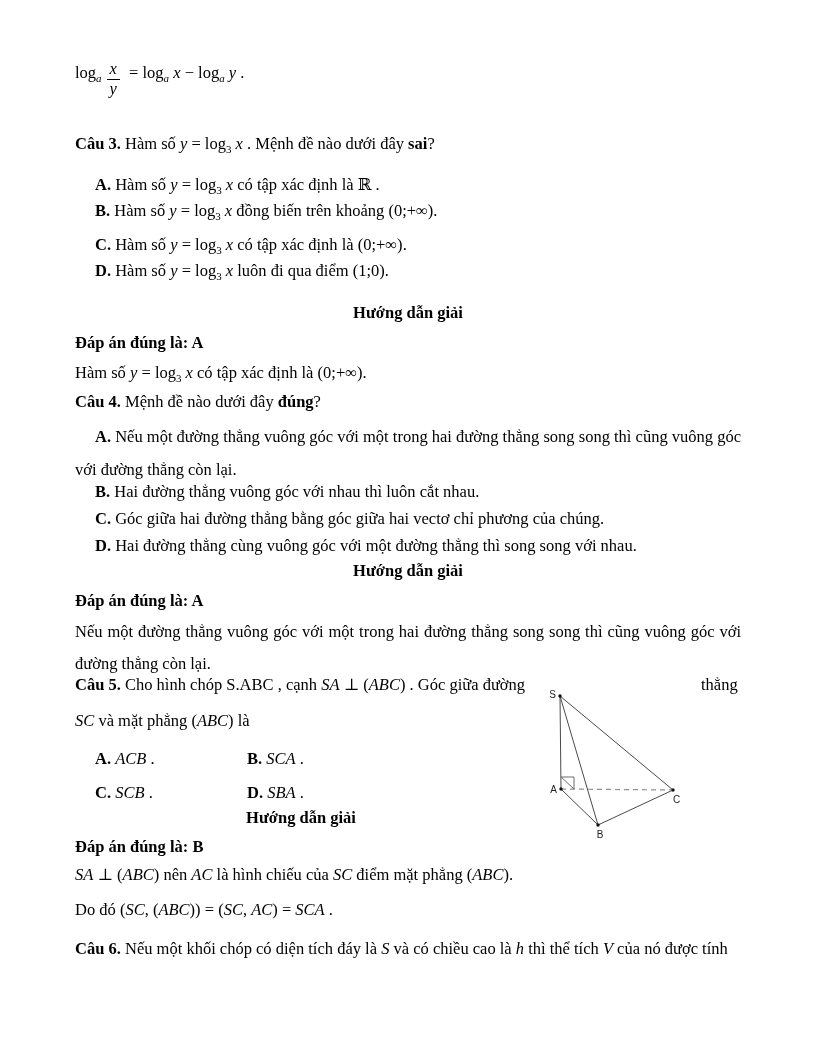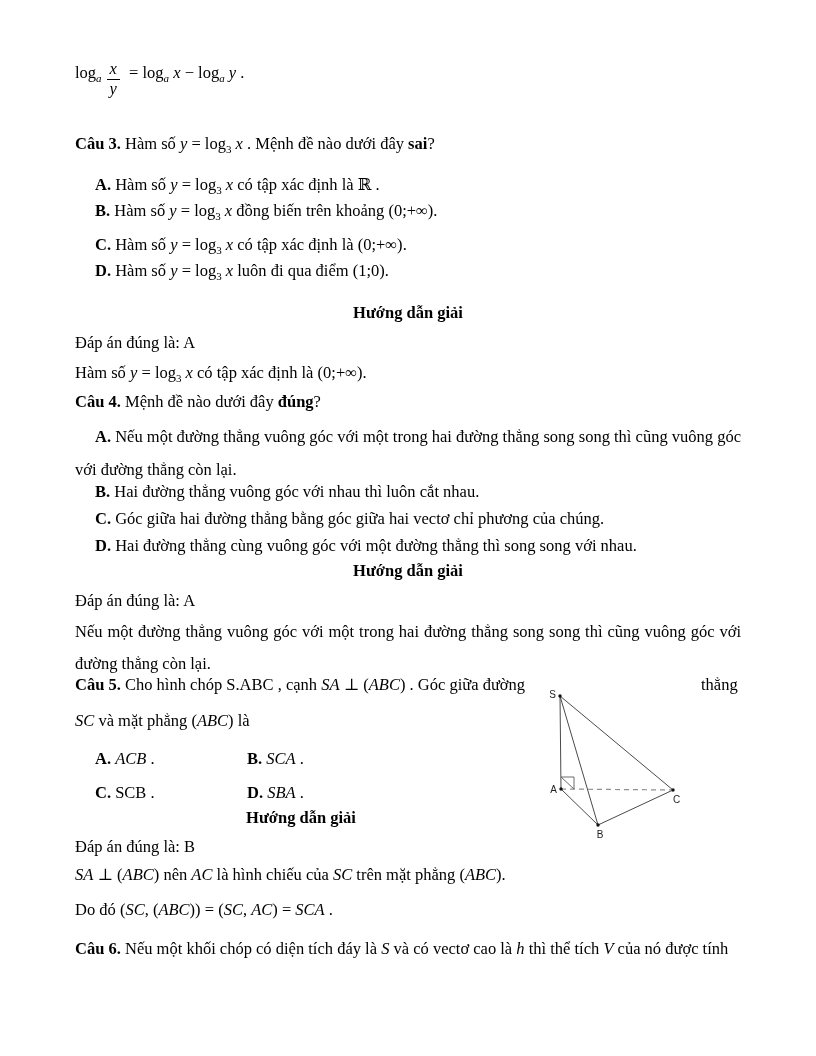--- a/index.html
+++ b/index.html
@@ -7,21 +7,21 @@
     position:relative;width:816px;height:1056px;margin:0 auto;background:#ffffff;
     font-family:"Liberation Serif","DejaVu Serif",serif;font-size:16.5px;color:#000;
     overflow:hidden;
   }
   .line{position:absolute;left:75px;white-space:nowrap;line-height:22px;}
   .indent{left:95px;}
   .col2{left:247px;}
   .para{position:absolute;left:75px;width:666px;white-space:normal;text-align:justify;}
   .center{position:absolute;left:75px;width:666px;text-align:center;font-weight:bold;white-space:nowrap;}
   .center3{position:absolute;left:75px;width:452px;text-align:center;font-weight:bold;white-space:nowrap;}
-  .bold{font-weight:normal;}
+  .bold{font-weight:bold;}
   sub{font-size:11px;line-height:0;}
   .frac{display:inline-block;text-align:center;vertical-align:-16px;margin:0 5px;line-height:1.15;}
   .frac .num{display:block;border-bottom:1px solid #000;padding:0 3px;font-style:italic;}
   .frac .den{display:block;font-style:italic;}
   .fig{position:absolute;left:545px;top:682px;}
   .fig text{font-family:"Liberation Sans","DejaVu Sans",sans-serif;font-size:10px;fill:#222;}
 </style>
 </head>
 <body>
 
@@ -47,25 +47,25 @@
   <div class="line indent" style="top:535px"><span style="font-weight: bold;">D.</span><span> Hai đường thẳng cùng vuông góc với một đường thẳng thì song song với nhau.</span></div>
   <div class="center" style="top:561px">Hướng dẫn giải</div>
   <div class="line bold" style="top:590px">Đáp án đúng là: A</div>
   <div class="para" style="top:616px;line-height:32px"><span>Nếu một đường thẳng vuông góc với một trong hai đường thẳng song song thì cũng vuông góc với đường thẳng còn lại.</span></div>
 
   <div class="line" style="top:674px"><span style="font-weight: bold;">Câu 5.</span><span> Cho hình chóp </span><span style="">S.ABC</span><span> , cạnh </span><span style="font-style: italic;">SA</span><span> ⊥ (</span><span style="font-style: italic;">ABC</span><span>) . Góc giữa đường</span></div>
   <div class="line" style="top:674px;left:701px">thẳng</div>
   <div class="line" style="top:710px"><span style="font-style: italic;">SC</span><span> và mặt phẳng (</span><span style="font-style: italic;">ABC</span><span>) là</span></div>
   <div class="line indent" style="top:748px"><span style="font-weight: bold;">A.</span><span> </span><span style="font-style: italic;">ACB</span><span> .</span></div>
   <div class="line col2" style="top:748px"><span style="font-weight: bold;">B.</span><span> </span><span style="font-style: italic;">SCA</span><span> .</span></div>
-  <div class="line indent" style="top:782px"><span style="font-weight: bold;">C.</span><span> </span><span style="">SCB</span><span> .</span></div>
+  <div class="line indent" style="top:782px"><span style="font-weight: bold;">C.</span><span> </span><span style="font-style: italic;">SCB</span><span> .</span></div>
   <div class="line col2" style="top:782px"><span style="font-weight: bold;">D.</span><span> </span><span style="font-style: italic;">SBA</span><span> .</span></div>
   <div class="center3" style="top:808px">Hướng dẫn giải</div>
   <div class="line bold" style="top:836px">Đáp án đúng là: B</div>
-  <div class="line" style="top:864px"><span style="font-style: italic;">SA</span><span> ⊥ (</span><span style="font-style: italic;">ABC</span><span>) nên </span><span style="font-style: italic;">AC</span><span> là hình chiếu của </span><span style="font-style: italic;">SC</span><span> trên mặt phẳng (</span><span style="font-style: italic;">ABC</span><span>).</span></div>
+  <div class="line" style="top:864px"><span style="font-style: italic;">SA</span><span> ⊥ (</span><span style="font-style: italic;">ABC</span><span>) nên </span><span style="font-style: italic;">AC</span><span> là hình chiếu của </span><span style="font-style: italic;">SC</span><span> điểm mặt phẳng (</span><span style="font-style: italic;">ABC</span><span>).</span></div>
   <div class="line" style="top:899px"><span>Do đó (</span><span style="font-style: italic;">SC</span><span>, (</span><span style="font-style: italic;">ABC</span><span>)) = (</span><span style="font-style: italic;">SC</span><span>, </span><span style="font-style: italic;">AC</span><span>) = </span><span style="font-style: italic;">SCA</span><span> .</span></div>
 
   <svg class="fig" width="152" height="164" viewBox="0 0 152 164">
 
     <line x1="15" y1="14" x2="16" y2="107" stroke="#4a4a4a" stroke-width="1"></line>
     <line x1="15" y1="14" x2="53" y2="143" stroke="#4a4a4a" stroke-width="1"></line>
     <line x1="15" y1="14" x2="128" y2="108" stroke="#4a4a4a" stroke-width="1"></line>
     <line x1="16" y1="107" x2="53" y2="143" stroke="#4a4a4a" stroke-width="1"></line>
     <line x1="53" y1="143" x2="128" y2="108" stroke="#4a4a4a" stroke-width="1"></line>
 
@@ -78,15 +78,15 @@
     <circle cx="16" cy="107" r="1.7" fill="#111"></circle>
     <circle cx="53" cy="143" r="1.7" fill="#111"></circle>
     <circle cx="128" cy="108" r="1.7" fill="#111"></circle>
 
     <text x="11" y="16" text-anchor="end">S</text>
     <text x="12" y="111" text-anchor="end">A</text>
     <text x="55" y="156" text-anchor="middle">B</text>
     <text x="128" y="121" text-anchor="start">C</text>
   </svg>
 
-  <div class="line" style="top:938px"><span style="font-weight: bold;">Câu 6.</span><span> Nếu một khối chóp có diện tích đáy là </span><span style="font-style: italic;">S</span><span> và có vectơ cao là </span><span style="font-style: italic;">h</span><span> thì thể tích </span><span style="font-style: italic;">V</span><span> của nó được tính</span></div>
+  <div class="line" style="top:938px"><span style="font-weight: bold;">Câu 6.</span><span> Nếu một khối chóp có diện tích đáy là </span><span style="font-style: italic;">S</span><span> và có chiều cao là </span><span style="font-style: italic;">h</span><span> thì thể tích </span><span style="font-style: italic;">V</span><span> của nó được tính</span></div>
 
 </div>
 
 </body></html>

